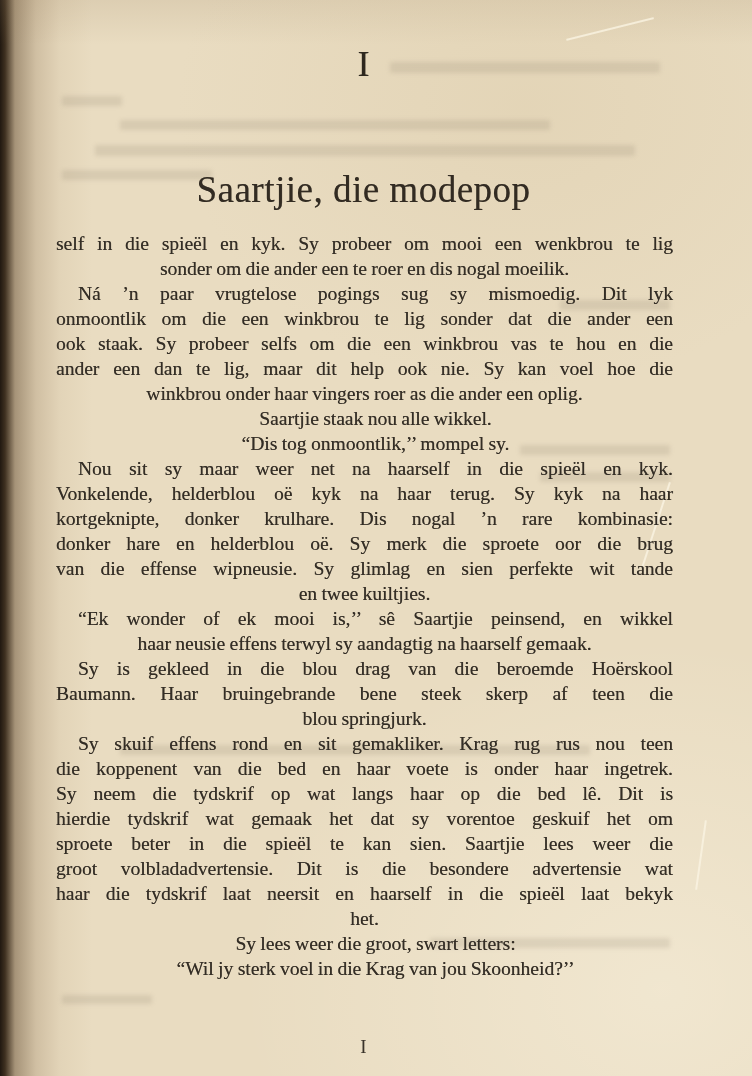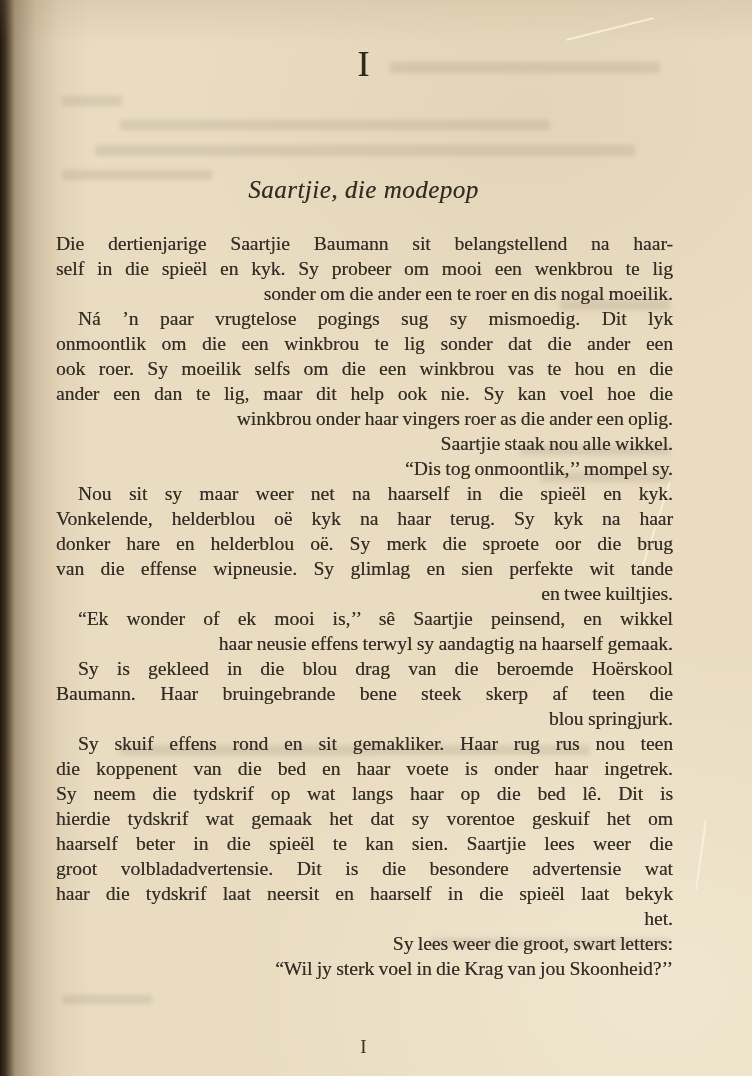--- a/index.html
+++ b/index.html
@@ -23,39 +23,38 @@
     text-align: center;
     font-size: 36px;
     line-height: 44px;
     color: #2e281f;
     text-shadow: 0.3px 0.3px 0.4px rgba(46,40,31,0.6);
   }
   .chapter-title {
     position: absolute;
     top: 167px; left: 56px; width: 615px;
     text-align: center;
-    font-style: italic;
-    font-size: 25px;
+    font-size: 37px;
     line-height: 46px;
     color: #322b22;
     letter-spacing: 0.5px;
     text-shadow: 0.3px 0.3px 0.4px rgba(50,43,34,0.5);
   }
   .body-text {
     position: absolute;
     top: 231px; left: 56px; width: 617px;
     font-size: 19.5px;
     color: #332d25;
     word-spacing: -0.5px;
     text-shadow: 0.25px 0.25px 0.35px rgba(51,45,37,0.65);
   }
   .line {
     height: 25px;
     line-height: 25px;
-    text-align: right;
+    text-align: center;
     white-space: normal;
   }
   .line.fill {
     text-align: justify;
     text-align-last: justify;
   }
   .line.indent { text-indent: 22px; }
   .page-number {
     position: absolute;
     top: 1036px; left: 56px; width: 615px;
@@ -97,45 +96,45 @@
 
   <div class="scratch" style="left:565px; top:28px;  width:90px; height:1.5px; transform:rotate(-14deg);"></div>
   <div class="scratch" style="left:655px; top:480px; width:1.5px; height:90px; transform:rotate(18deg);"></div>
   <div class="scratch" style="left:700px; top:820px; width:1.5px; height:70px; transform:rotate(8deg);"></div>
 
   <div class="chapter-number">I</div>
 
   <div class="chapter-title">Saartjie, die modepop</div>
 
   <div class="body-text" id="body-text">
-      <div class="line fill">Die dertienjarige Saartjie Baumann sit belangstellend na haar-</div>
       <div class="line fill">self in die spieël en kyk. Sy probeer om mooi een wenkbrou te lig</div>
       <div class="line">sonder om die ander een te roer en dis nogal moeilik.</div>
       <div class="line fill indent">Ná ’n paar vrugtelose pogings sug sy mismoedig. Dit lyk</div>
       <div class="line fill">onmoontlik om die een winkbrou te lig sonder dat die ander een</div>
-      <div class="line fill">ook roer. Sy moeilik selfs om die een winkbrou vas te hou en die</div>
+      <div class="line fill">ook staak. Sy probeer selfs om die een winkbrou vas te hou en die</div>
       <div class="line fill">ander een dan te lig, maar dit help ook nie. Sy kan voel hoe die</div>
       <div class="line">winkbrou onder haar vingers roer as die ander een oplig.</div>
       <div class="line indent">Saartjie staak nou alle wikkel.</div>
       <div class="line indent">“Dis tog onmoontlik,’’ mompel sy.</div>
       <div class="line fill indent">Nou sit sy maar weer net na haarself in die spieël en kyk.</div>
       <div class="line fill">Vonkelende, helderblou oë kyk na haar terug. Sy kyk na haar</div>
+      <div class="line fill">kortgeknipte, donker krulhare. Dis nogal ’n rare kombinasie:</div>
       <div class="line fill">donker hare en helderblou oë. Sy merk die sproete oor die brug</div>
       <div class="line fill">van die effense wipneusie. Sy glimlag en sien perfekte wit tande</div>
       <div class="line">en twee kuiltjies.</div>
       <div class="line fill indent">“Ek wonder of ek mooi is,’’ sê Saartjie peinsend, en wikkel</div>
       <div class="line">haar neusie effens terwyl sy aandagtig na haarself gemaak.</div>
       <div class="line fill indent">Sy is gekleed in die blou drag van die beroemde Hoërskool</div>
       <div class="line fill">Baumann. Haar bruingebrande bene steek skerp af teen die</div>
       <div class="line">blou springjurk.</div>
-      <div class="line fill indent">Sy skuif effens rond en sit gemakliker. Haar rug rus nou teen</div>
+      <div class="line fill indent">Sy skuif effens rond en sit gemakliker. Krag rug rus nou teen</div>
       <div class="line fill">die koppenent van die bed en haar voete is onder haar ingetrek.</div>
       <div class="line fill">Sy neem die tydskrif op wat langs haar op die bed lê. Dit is</div>
       <div class="line fill">hierdie tydskrif wat gemaak het dat sy vorentoe geskuif het om</div>
-      <div class="line fill">haarself beter in die spieël te kan sien. Saartjie lees weer die</div>
+      <div class="line fill">sproete beter in die spieël te kan sien. Saartjie lees weer die</div>
       <div class="line fill">groot volbladadvertensie. Dit is die besondere advertensie wat</div>
       <div class="line fill">haar die tydskrif laat neersit en haarself in die spieël laat bekyk</div>
       <div class="line">het.</div>
       <div class="line indent">Sy lees weer die groot, swart letters:</div>
       <div class="line indent">“Wil jy sterk voel in die Krag van jou Skoonheid?’’</div>
     </div>
 
   <div class="page-number">I</div>
 
 </div>

